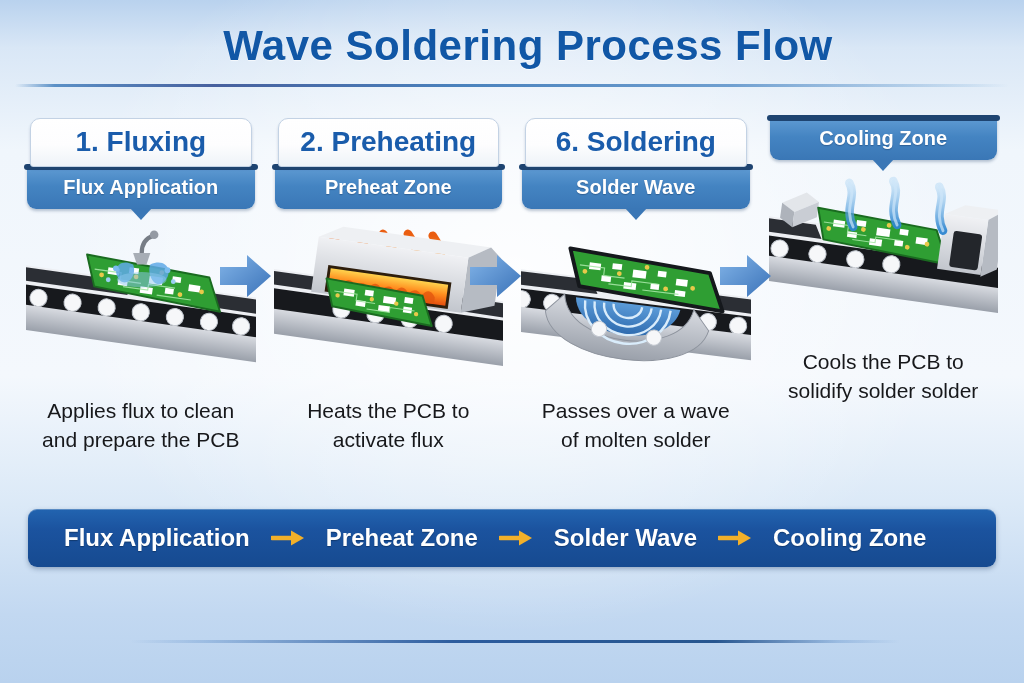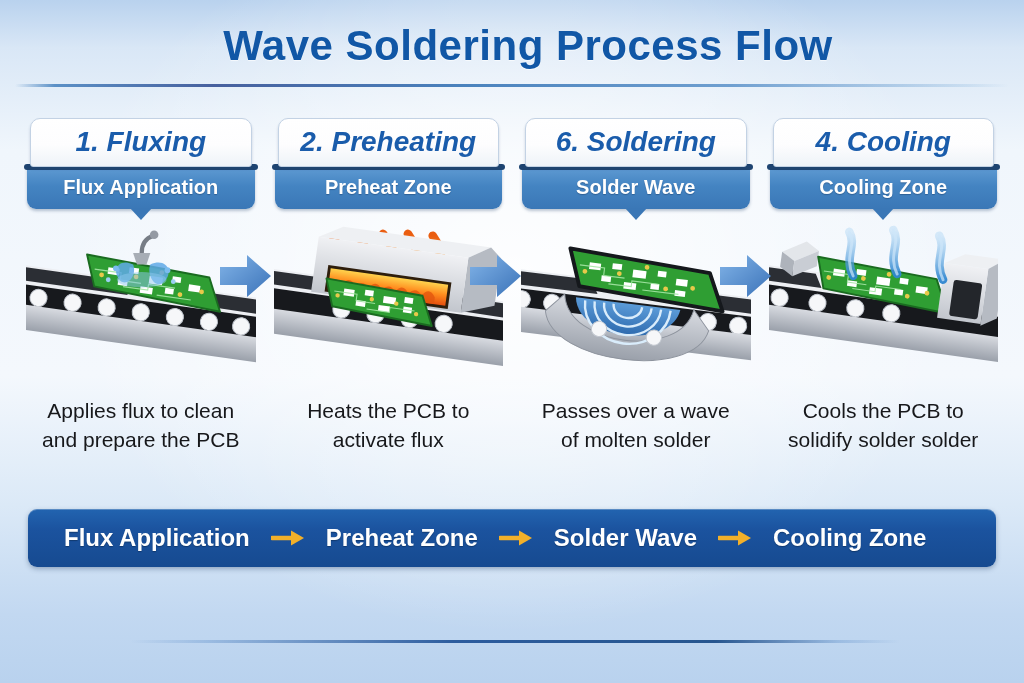--- a/index.html
+++ b/index.html
@@ -15,21 +15,21 @@
     text-shadow:0 1px 1px rgba(255,255,255,.7);padding-left:32px;}
   .title-rule{position:absolute;top:84px;left:15px;right:15px;height:3px;border-radius:2px;
     background:linear-gradient(90deg,rgba(100,150,205,0) 0%,#5b90c6 4%,#47609e 20%,#4a82bd 45%,#6f9fd0 72%,rgba(150,190,225,.3) 96%,rgba(150,190,225,0) 100%);}
   .stages{position:absolute;top:118px;left:26px;right:26px;
     display:grid;grid-template-columns:repeat(4,1fr);column-gap:18px;}
   .stage-card{
     background:linear-gradient(180deg,#ffffff 0%,#fdfdfe 55%,#eef3f8 100%);
     border:1px solid #c3d2e4;border-radius:10px 10px 3px 3px;
     box-shadow:0 2px 3px rgba(40,70,110,.2);
     font-size:28px;font-weight:bold;color:#1a5cab;text-align:center;
-    padding:7px 2px 8px;margin:0 4px;position:relative;z-index:2;font-style:italic;}
+    padding:7px 2px 8px;margin:0 4px;position:relative;z-index:2;}
   .stage-banner{position:relative;margin:0 1px;z-index:1;
     background:linear-gradient(180deg,#5f9bd3 0%,#4484c2 45%,#3a77b6 100%);
     border-radius:0 0 9px 9px;color:#fff;font-size:20px;font-weight:bold;text-align:center;
     padding:9px 2px 10px;box-shadow:0 2px 3px rgba(40,70,110,.3);
     text-shadow:0 1px 1px rgba(20,50,90,.4);}
   .stage-banner::before{content:"";position:absolute;top:-3px;left:-3px;right:-3px;height:6px;
     background:#1e4471;border-radius:3px;}
   .has-tail .stage-banner::after{content:"";position:absolute;bottom:-11px;left:50%;
     transform:translateX(-50%);width:0;height:0;
     border-left:11px solid transparent;border-right:11px solid transparent;
@@ -289,23 +289,20 @@
                   <path d="M124,64 h38"></path>
               </g>
             </g>
           </g>
         </svg>
       </div>
       <div class="stage-desc">Passes over a wave of molten solder</div>
     </div>
 
     <div class="stage-col has-tail">
-      <div class="stage-card">
-        <span>4. Cooling</span>
-      </div>
       <div class="stage-banner">
         <span>Cooling Zone</span>
       </div>
       <div class="stage-art">
         <svg viewBox="0 0 240 165">
           <g transform="rotate(8 120 88)">
             <polygon points="-14,56 246,56 258,76 -20,76" fill="#edeff3"></polygon>
             <polygon points="-6,58 44,58 52,72 -10,72" fill="#2b2e34"></polygon>
             <rect x="-20" y="76" width="280" height="24" fill="#17191d"></rect>
             <g fill="#f6f7f9" stroke="#c2c7cf" stroke-width="1">

